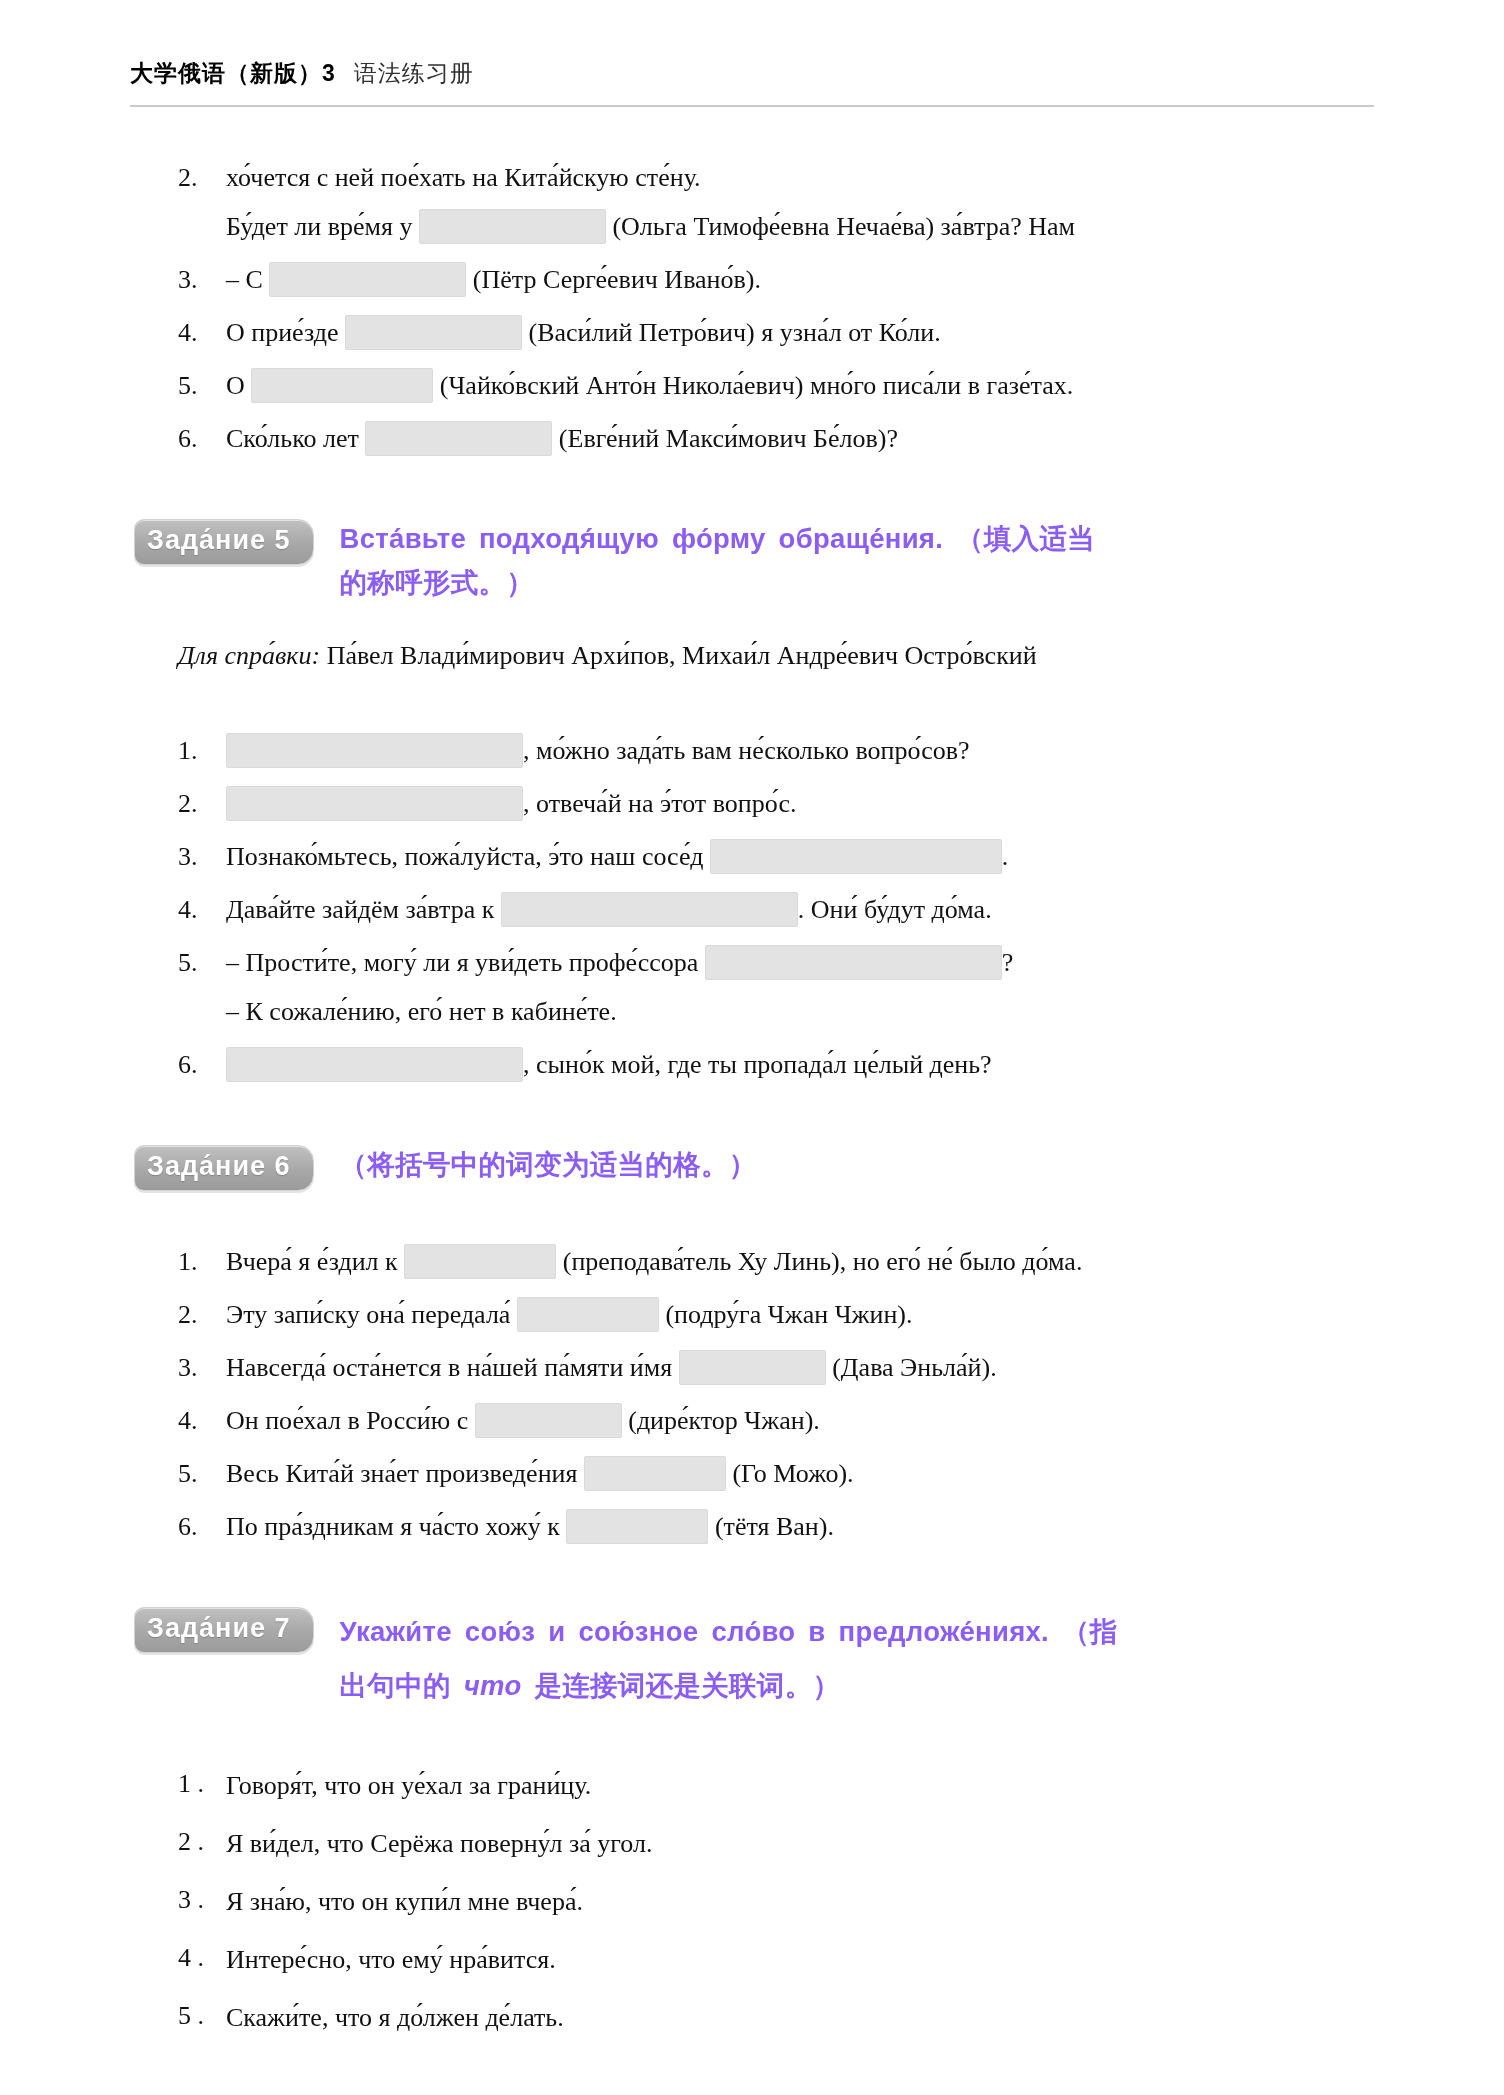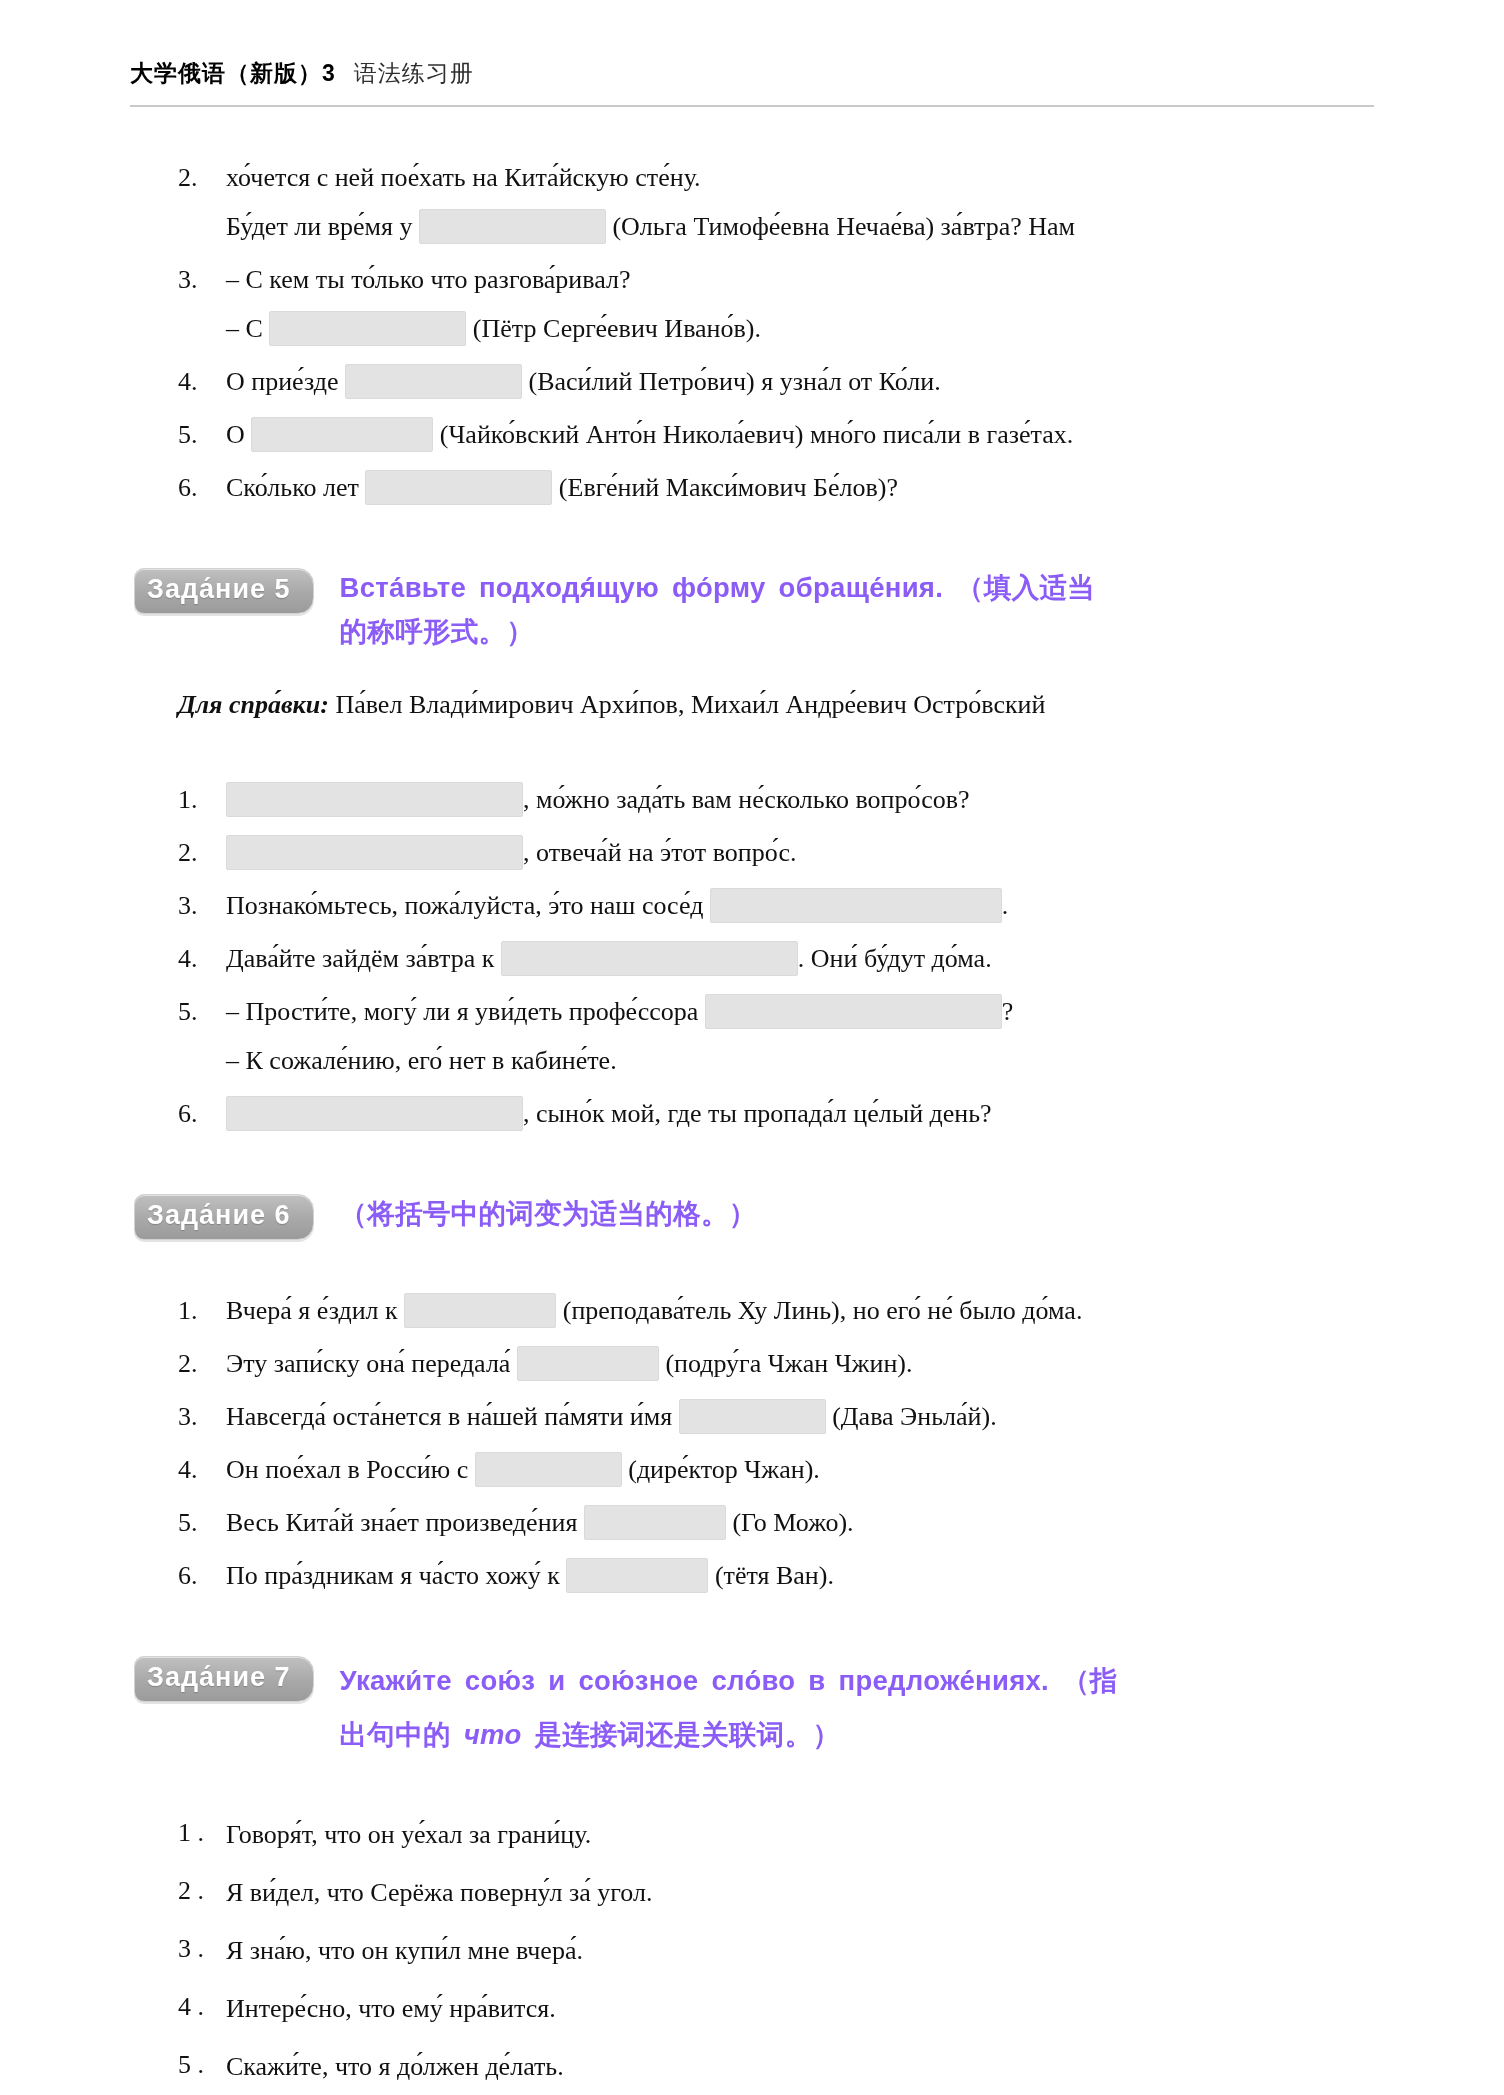--- a/index.html
+++ b/index.html
@@ -43,21 +43,21 @@
   }
   .instr{
     margin-left:26px;
     font-family:"Liberation Sans", sans-serif;font-weight:bold;font-size:27.5px;
     color:#8b5cf6;line-height:44px;word-spacing:5px;letter-spacing:.3px;
   }
   .instr .line{line-height:44px;}
 
   
   .reference{margin:26px 0 8px 48px;font-size:26px;line-height:49px;}
-  .ref-label{font-weight:bold;font-style:italic;}
+  .ref-label{font-weight:normal;font-style:italic;}
 
   .s7 .line{line-height:54px;}
 </style>
 </head>
 <body>
 
 <div class="page">
 
   <header class="page-header">
     <span class="ph-main">大学俄语（新版）3</span><span class="ph-sub">语法练习册</span>
@@ -67,21 +67,20 @@
       <div class="item">
         <span class="num">2.</span>
         <div class="ibody">
           <div class="line"><span>хо́чется с ней пое́хать на Кита́йскую сте́ну.</span></div>
           <div class="line"><span>Бу́дет ли вре́мя у </span><span class="blank" style="width: 185px;"></span><span> (Ольга Тимофе́евна Нечае́ва) за́втра? Нам</span></div>
         </div>
       </div>
       <div class="item">
         <span class="num">3.</span>
         <div class="ibody">
-          <div class="line"><span>– С кем ты то́лько что разгова́ривал?</span></div>
           <div class="line"><span>– С </span><span class="blank" style="width: 195px;"></span><span> (Пётр Серге́евич Ивано́в).</span></div>
         </div>
       </div>
       <div class="item">
         <span class="num">4.</span>
         <div class="ibody">
           <div class="line"><span>О прие́зде </span><span class="blank" style="width: 175px;"></span><span> (Васи́лий Петро́вич) я узна́л от Ко́ли.</span></div>
         </div>
       </div>
       <div class="item">

